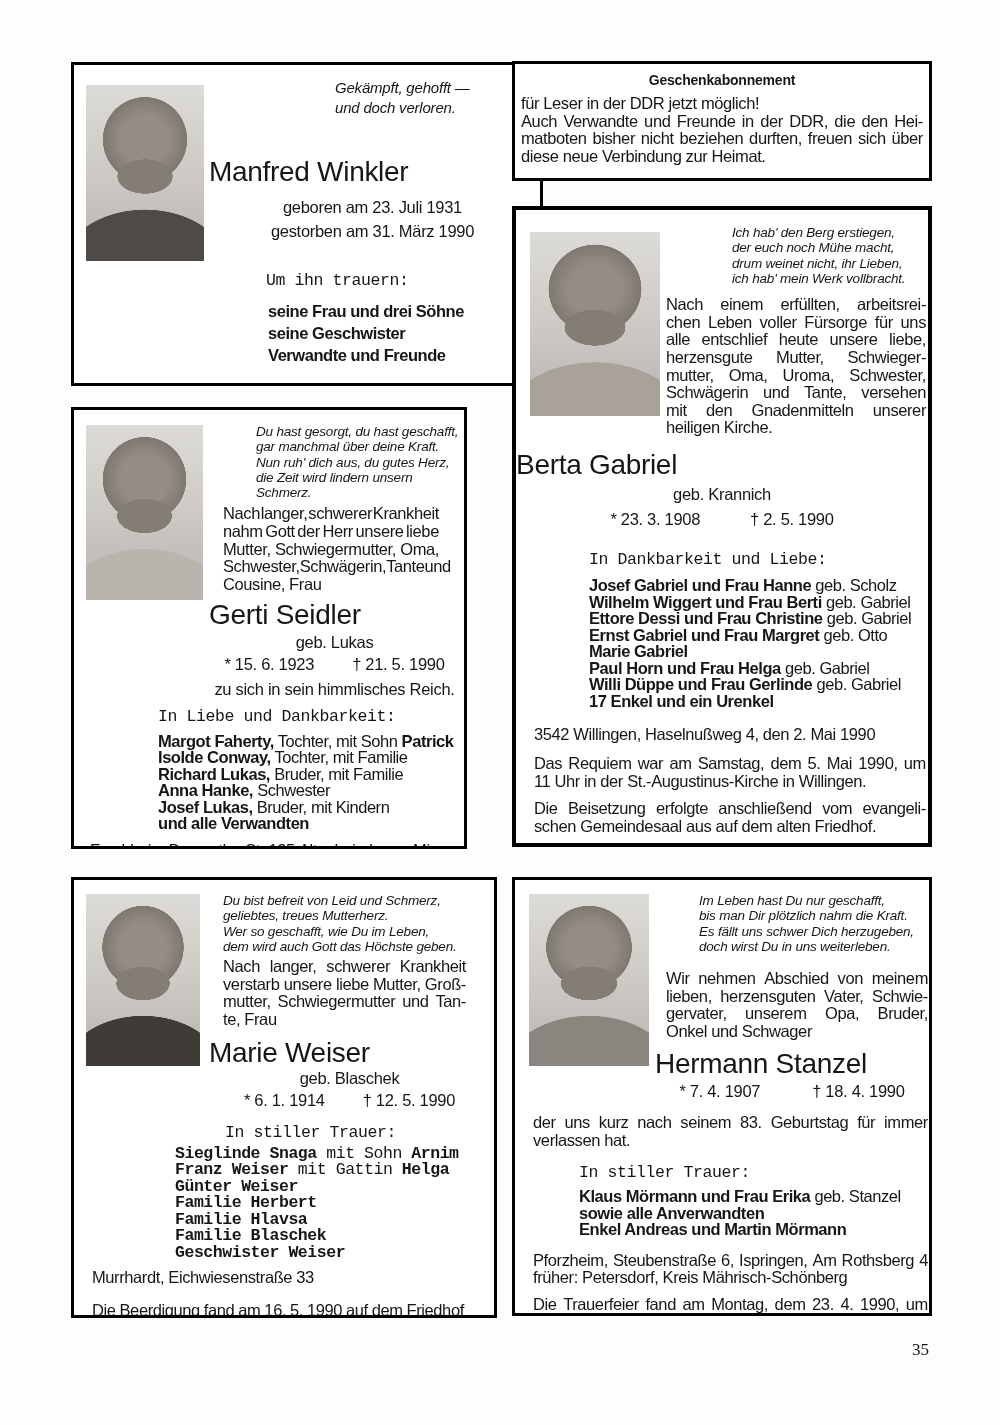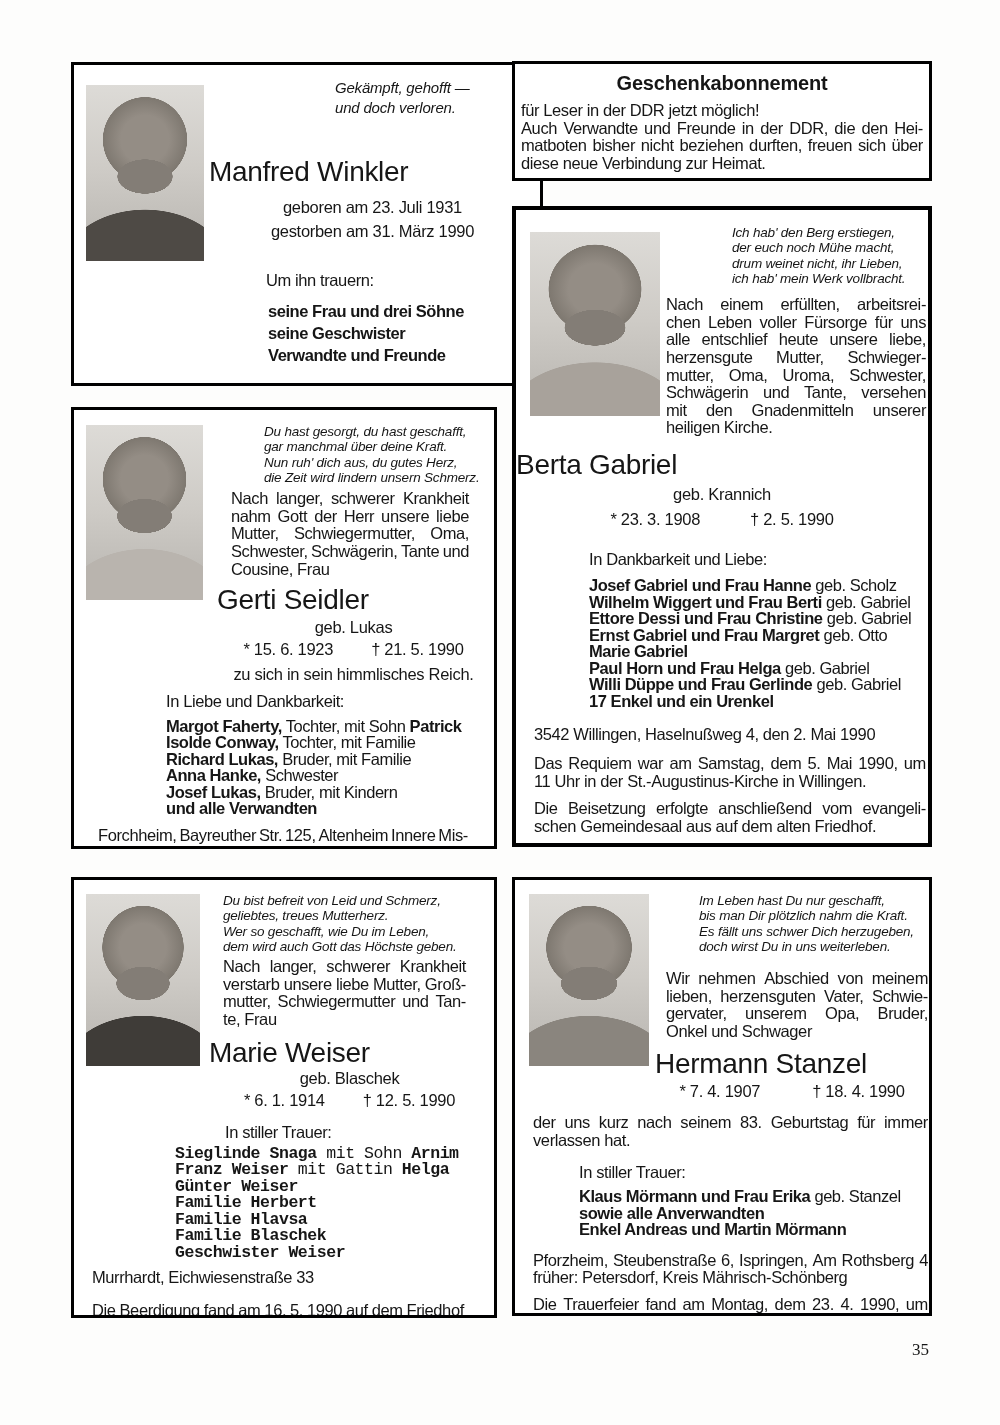--- a/index.html
+++ b/index.html
@@ -25,21 +25,21 @@
       linear-gradient(180deg,#dddbd7 0%,#cecbc6 48%,#b7b4af 100%);
   }
   
   .ep{font-style:italic;font-size:13.5px;line-height:1.13;letter-spacing:-0.2px;}
   .ep-big{font-size:15px;line-height:1.34;}
   .txt{font-size:16.5px;line-height:1.07;letter-spacing:-0.4px;}
   .jl{display:flex;justify-content:space-between;}
   .name{font-size:28px;font-weight:400;line-height:1.12;letter-spacing:-0.3px;}
   .cline{font-size:16.5px;letter-spacing:-0.3px;text-align:center;}
   .dates{display:flex;justify-content:center;font-size:16.5px;letter-spacing:-0.3px;}
-  .mi{font-size:16.5px;letter-spacing:-0.4px;}
+  .mi{font-size:16.5px;letter-spacing:-0.4px;font-family:Liberation Mono, monospace;}
   .mlist{font-size:16.5px;line-height:1.0;letter-spacing:-0.45px;}
   .mlist .sb{font-weight:700;}
   .pgnum{position:absolute;font-family:"Liberation Serif",serif;font-size:17px;}
 </style>
 </head>
 <body>
 
 <div class="box" style="left:71px;top:62px;width:472px;height:324px;">
   <div class="photo" style="left:12px;top:20px;width:118px;height:176px;--suit:#4e4a45;"></div>
   <div class="ep ep-big" style="margin:13px 8px 0 261px;">Gekämpft, gehofft —<br>und doch verloren.</div>
@@ -50,21 +50,21 @@
   </div>
   <div class="mi" style="margin:27px 0 0 192px;">Um ihn trauern:</div>
   <div class="mlist" style="margin:11px 0 0 194px;line-height:1.33;">
       <div><span class="sb">seine Frau und drei Söhne</span></div>
       <div><span class="sb">seine Geschwister</span></div>
       <div><span class="sb">Verwandte und Freunde</span></div>
     </div>
 </div>
 
 <div class="box" style="left:512px;top:61px;width:420px;height:120px;">
-  <div style="font-size:20px;font-weight:700;text-align:center;margin-top:8px;letter-spacing:-0.2px;">Geschenkabonnement</div>
+  <div style="font-size:14px;font-weight:700;text-align:center;margin-top:8px;letter-spacing:-0.2px;">Geschenkabonnement</div>
   <div class="txt" style="margin:7px 6px 0 6px;">
       <div>für Leser in der DDR jetzt möglich!</div>
       <div class="jl">
         <span>Auch</span>
         <span>Verwandte</span>
         <span>und</span>
         <span>Freunde</span>
         <span>in</span>
         <span>der</span>
         <span>DDR,</span>
@@ -175,21 +175,21 @@
         <span>Beisetzung</span>
         <span>erfolgte</span>
         <span>anschließend</span>
         <span>vom</span>
         <span>evangeli-</span>
       </div>
       <div>schen Gemeindesaal aus auf dem alten Friedhof.</div>
     </div>
 </div>
 
-<div class="box" style="left:71px;top:407px;width:426px;height:442px;padding-left:8px;">
+<div class="box" style="left:71px;top:407px;width:396px;height:442px;">
   <div class="photo" style="left:12px;top:15px;width:117px;height:175px;--suit:#b9b4ae;"></div>
   <div class="ep" style="margin:14px 4px 0 182px;">Du hast gesorgt, du hast geschafft,<br>gar manchmal über deine Kraft.<br>Nun ruh' dich aus, du gutes Herz,<br>die Zeit wird lindern unsern Schmerz.</div>
   <div class="txt" style="margin:5px 25px 0 149px;">
       <div class="jl">
         <span>Nach</span>
         <span>langer,</span>
         <span>schwerer</span>
         <span>Krankheit</span>
       </div>
       <div class="jl">

